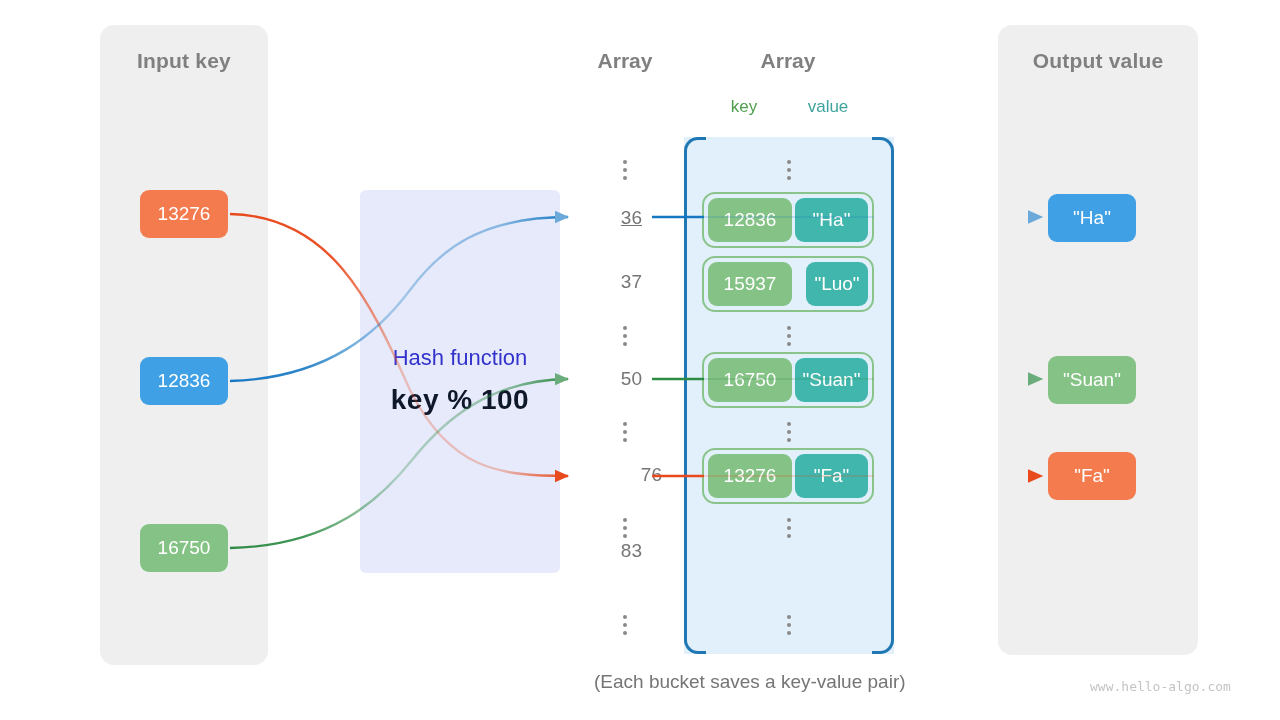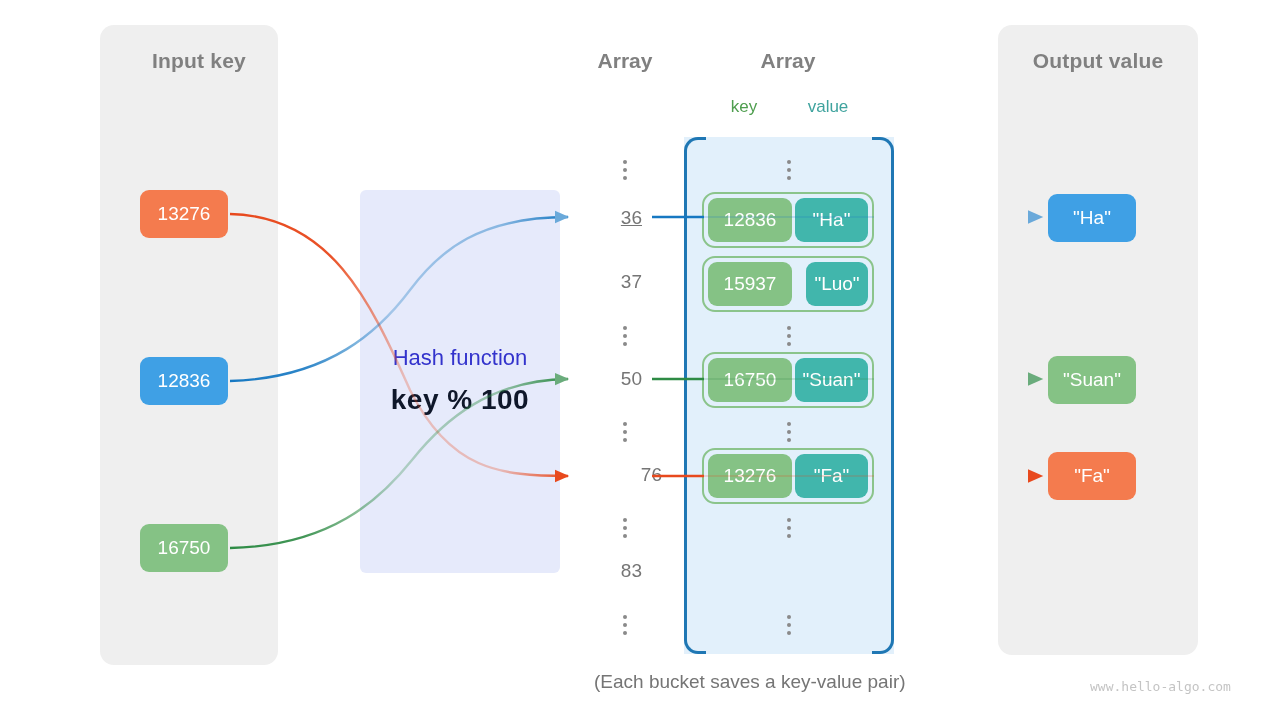--- a/index.html
+++ b/index.html
@@ -170,21 +170,21 @@
     width: 1280px;
     height: 720px;
     pointer-events: none;
   }
 </style>
 </head>
 <body>
 
 <div id="canvas">
 
-  <div class="panel" style="left:100px; top:25px; width:168px; height:640px;padding-left:10px;">
+  <div class="panel" style="left:100px; top:25px; width:168px; height:640px;">
     <div class="panel-title">Input key</div>
   </div>
 
   <div class="panel" style="left:998px; top:25px; width:200px; height:630px;">
     <div class="panel-title">Output value</div>
   </div>
 
   <div class="col-head" style="left:565px; top:49px; width:120px;">Array</div>
   <div class="col-head" style="left:728px; top:49px; width:120px;">Array</div>
 
@@ -227,21 +227,21 @@
       <span></span>
       <span></span>
       <span></span>
     </div>
   <div class="idx" style="left:612px; top:464px; width:50px;">76</div>
   <div class="vdots" style="left:608px; top:514px; width:34px;">
       <span></span>
       <span></span>
       <span></span>
     </div>
-  <div class="idx" style="left:592px; top:560px; width:50px;">83</div>
+  <div class="idx" style="left:592px; top:540px; width:50px;">83</div>
   <div class="vdots" style="left:608px; top:611px; width:34px;">
       <span></span>
       <span></span>
       <span></span>
     </div>
 
   <div class="vdots" style="left:772px; top:156px; width:34px;">
       <span></span>
       <span></span>
       <span></span>

